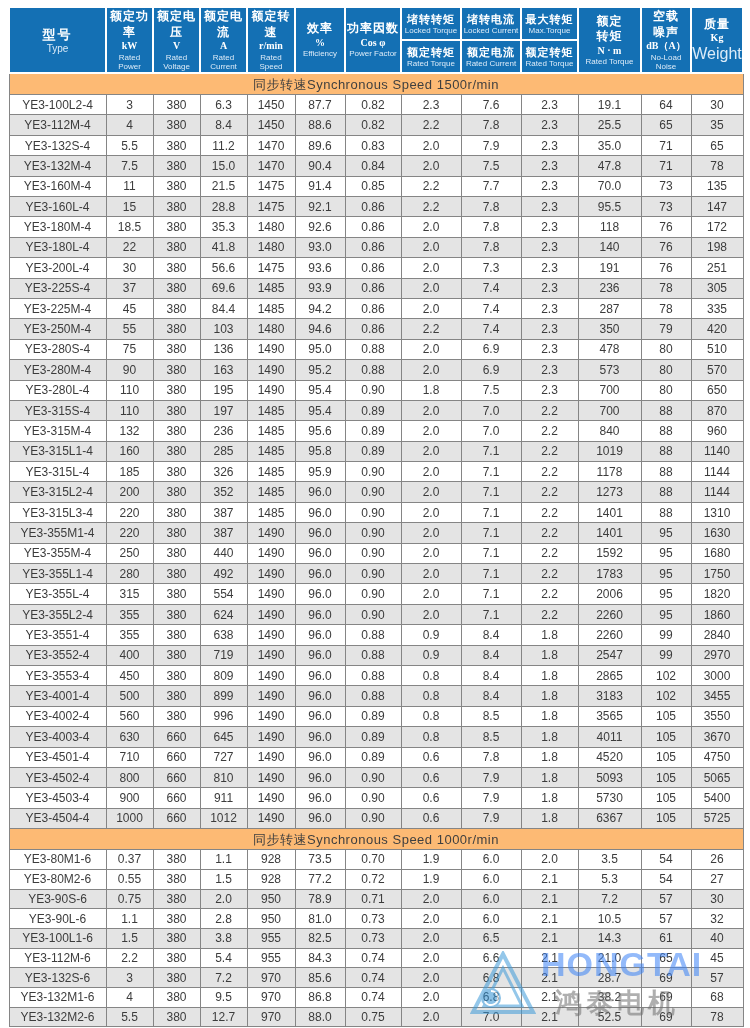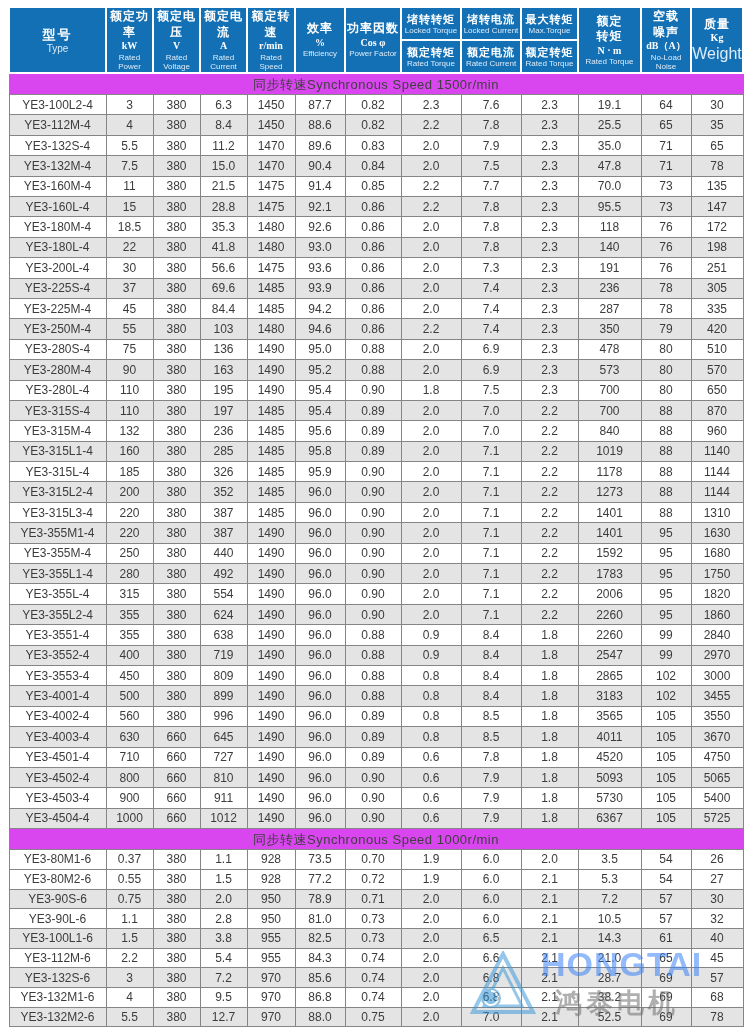--- a/index.html
+++ b/index.html
@@ -23,21 +23,21 @@
   thead th.sub { height:26px; }
   
   tbody td {
     border:1px solid #858585; text-align:center; vertical-align:middle;
     font-size:12px; color:#3c3c3c; height:19.4px; padding:0; line-height:1;
     background:#ffffff;
   }
   tbody.s2 td { height:18.7px; }
   tr.alt td { background:#e4e4e4; }
   tbody.bar td {
-    background:#d946ef; font-size:13px; color:#3f3f3f;
+    background:#fdba74; font-size:13px; color:#3f3f3f;
     height:20px; letter-spacing:0.5px;
   }
   
   #watermark {
     position:absolute; left:470px; top:948px; display:flex; align-items:center;
     opacity:0.55; pointer-events:none; z-index:5;
   }
   #watermark .wm-text { margin-left:5px; text-align:left; }
   #watermark .wm-brand {
     font-size:34px; font-weight:bold; color:#3b82f6;

